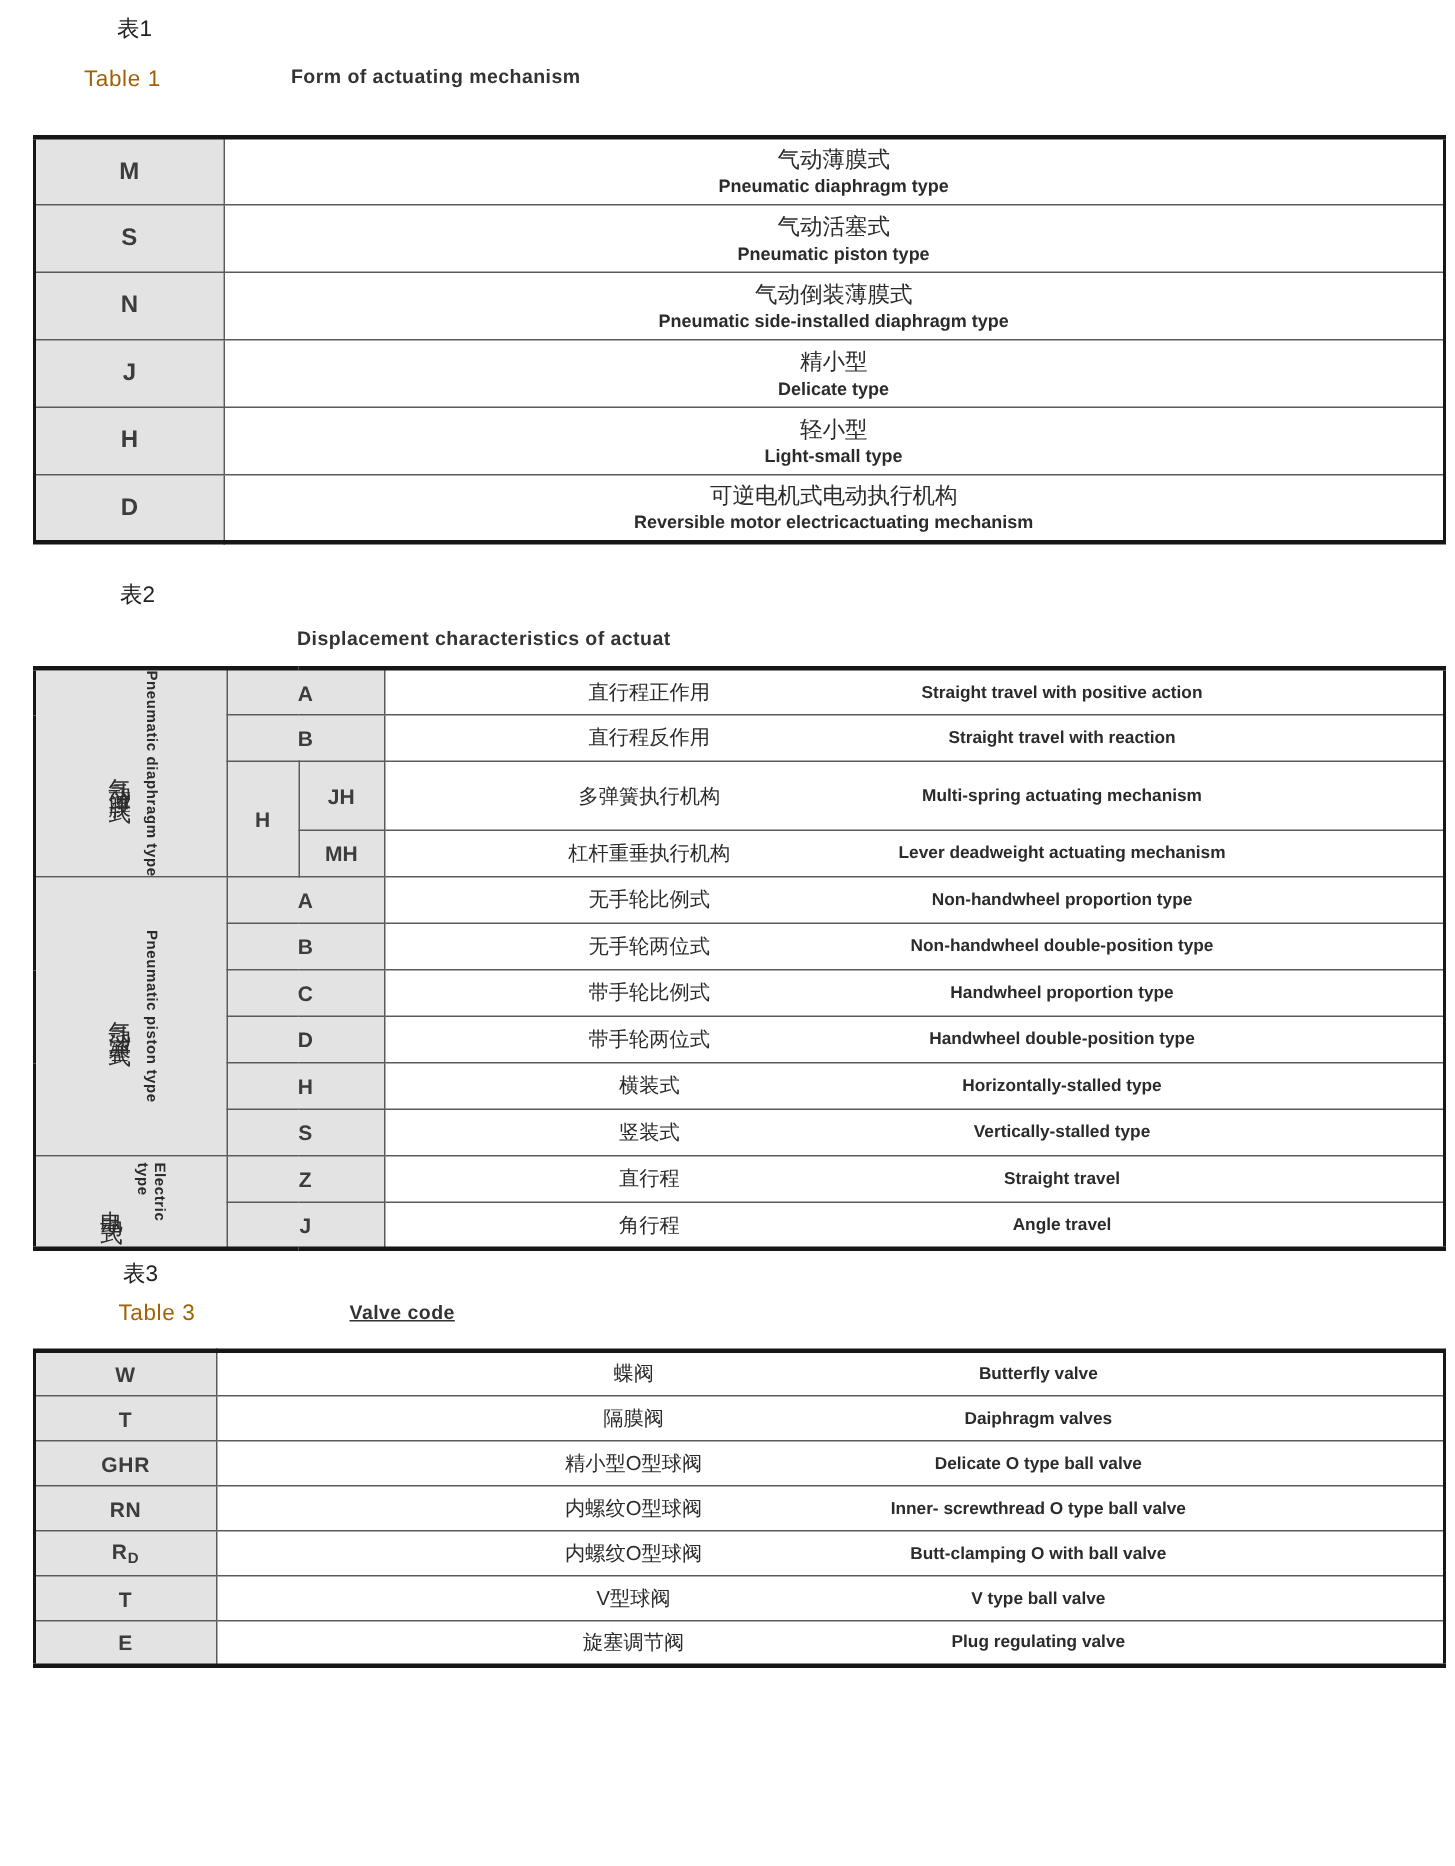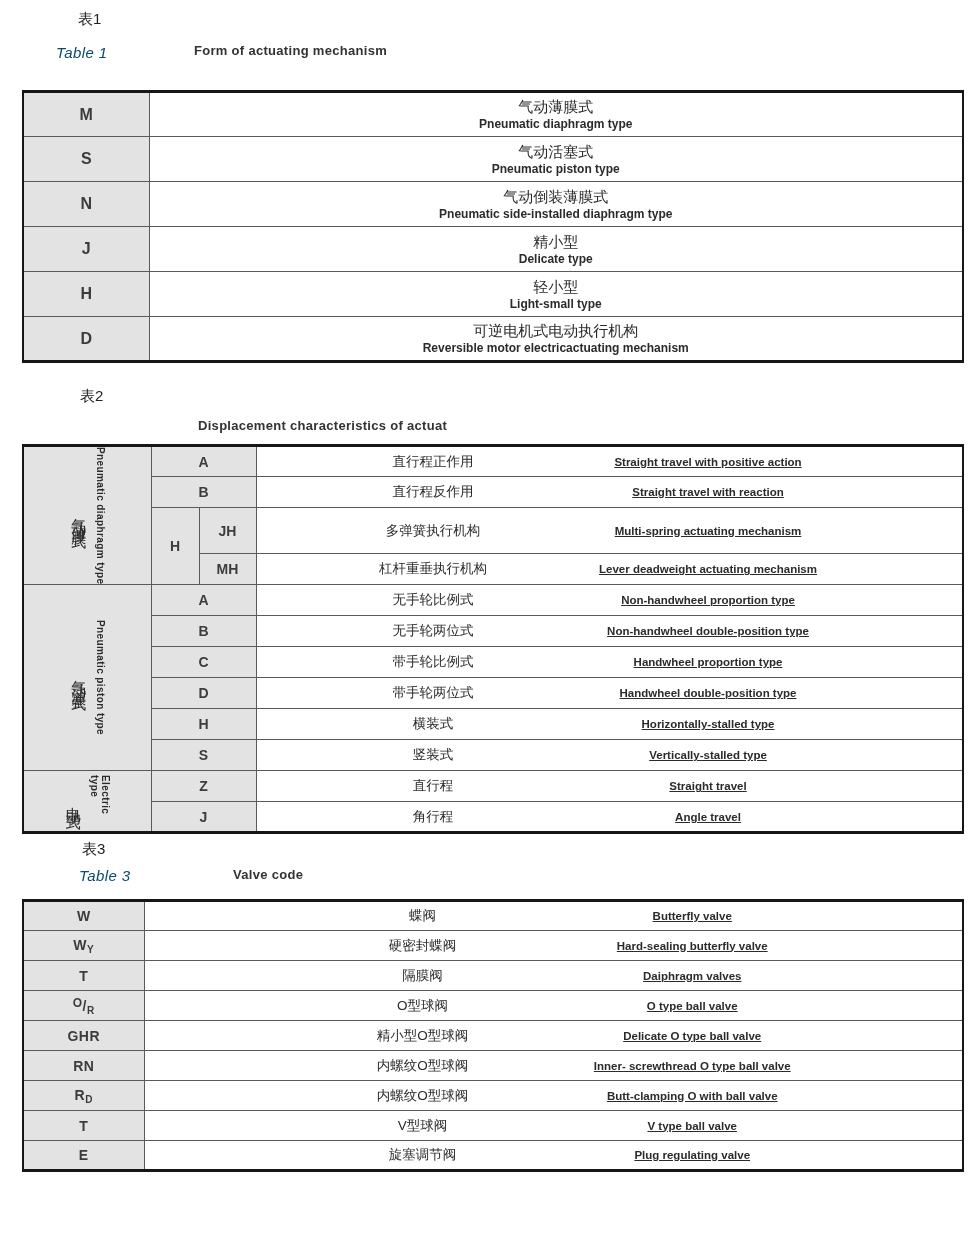--- a/index.html
+++ b/index.html
@@ -2,21 +2,21 @@
 <html><head>
 <meta charset="utf-8">
 <style>
   html,body{margin:0;padding:0;background:#ffffff;}
   .page{
     position:relative;width:970px;height:1244px;background:#fff;
     font-family:"Liberation Sans","DejaVu Sans",sans-serif;color:#2e2e2e;overflow:hidden;
   }
   
   .hdr-cn{position:absolute;font-size:15px;color:#222;}
-  .hdr-en{position:absolute;font-size:15px;color:#0c4a6e;letter-spacing:.4px;font-style:italic;}
+  .hdr-en{position:absolute;font-size:15px;color:#a16207;letter-spacing:.4px;}
   .hdr-title{position:absolute;font-size:13px;font-weight:700;color:#333;letter-spacing:.3px;}
   
   table.doc{
     position:absolute;left:22px;border-collapse:collapse;table-layout:fixed;
     background:#fff;
     border-top:3px solid #161616;border-bottom:3px solid #161616;
     border-left:2px solid #161616;border-right:2px solid #161616;
   }
   table.doc td{border:1px solid #5a5a5a;padding:0;vertical-align:middle;}
   .gray{background:#e3e3e3;}
@@ -31,21 +31,21 @@
   .seg-n{font-size:14px;}
   .seg-sup{font-size:12px;vertical-align:4px;}
   .seg-sub{font-size:10px;vertical-align:-3px;}
   
   .desc1{text-align:center;}
   .t1-cn{font-size:15px;line-height:20px;color:#2b2b2b;}
   .t1-en{font-size:12px;line-height:15px;font-weight:700;color:#2b2b2b;}
   
   .desc{position:relative;}
   .d-cn{position:absolute;top:50%;transform:translate(-50%,-50%);font-size:13.5px;white-space:nowrap;color:#2b2b2b;}
-  .d-en{position:absolute;top:50%;transform:translate(-50%,-50%);font-size:11.5px;font-weight:700;white-space:nowrap;color:#2b2b2b;text-decoration:underline;}
+  .d-en{position:absolute;top:50%;transform:translate(-50%,-50%);font-size:11.5px;font-weight:700;white-space:nowrap;color:#2b2b2b;}
   .p25{left:25%;} .p64{left:64%;} .p34{left:34%;} .p67{left:67%;}
   
   .group-cell{overflow:hidden;}
   .vwrap{display:flex;flex-direction:row;align-items:center;justify-content:center;gap:7px;height:100%;}
   .v-cn{writing-mode:vertical-rl;text-orientation:upright;font-size:15px;letter-spacing:4px;color:#2b2b2b;}
   .v-en{writing-mode:vertical-rl;font-size:10px;font-weight:700;letter-spacing:.4px;color:#2b2b2b;}
   .v-en.g2{max-height:52px;}
 </style>
 </head>
 <body>
@@ -55,21 +55,21 @@
   <div class="hdr-cn" style="left:78px;top:10px;">表1</div>
   <div class="hdr-en" style="left:56px;top:44px;">Table 1</div>
   <div class="hdr-title" style="left:170px;top:43px;padding-left:24px;">Form of actuating mechanism</div>
 
   <div class="hdr-cn" style="left:80px;top:387px;">表2</div>
   <div class="hdr-en" style="left:56px;top:418px;margin-top:32px;">Table 2</div>
   <div class="hdr-title" style="left:198px;top:418px;">Displacement characteristics of actuat</div>
 
   <div class="hdr-cn" style="left:82px;top:840px;">表3</div>
   <div class="hdr-en" style="left:79px;top:867px;">Table 3</div>
-  <div class="hdr-title" style="left:233px;top:867px;">Valve code</div>
+  <div class="hdr-title" style="left:233px;top:867px;text-decoration:underline;">Valve code</div>
 
   <table class="doc" id="t1">
     <colgroup>
         <col style="width:126px">
         <col style="width:814px">
       </colgroup>
     <tbody>
         <tr>
           <td class="gray code-cell t1-code">M</td>
           <td class="desc1">
@@ -236,41 +236,27 @@
       </colgroup>
     <tbody>
         <tr>
           <td class="gray code-cell t3-code"><span class="seg-n">W</span></td>
           <td class="desc">
             <span class="d-cn p34">蝶阀</span>
             <span class="d-en p67">Butterfly valve</span>
           </td>
         </tr>
         <tr>
-          <td class="gray code-cell t3-code"><span class="seg-n">W</span><span class="seg-sub">Y</span></td>
-          <td class="desc">
-            <span class="d-cn p34">硬密封蝶阀</span>
-            <span class="d-en p67">Hard-sealing butterfly valve</span>
-          </td>
-        </tr>
-        <tr>
           <td class="gray code-cell t3-code"><span class="seg-n">T</span></td>
           <td class="desc">
             <span class="d-cn p34">隔膜阀</span>
             <span class="d-en p67">Daiphragm valves</span>
           </td>
         </tr>
         <tr>
-          <td class="gray code-cell t3-code"><span class="seg-sup">O</span><span class="seg-n">/</span><span class="seg-sub">R</span></td>
-          <td class="desc">
-            <span class="d-cn p34">O型球阀</span>
-            <span class="d-en p67">O type ball valve</span>
-          </td>
-        </tr>
-        <tr>
           <td class="gray code-cell t3-code"><span class="seg-n">GHR</span></td>
           <td class="desc">
             <span class="d-cn p34">精小型O型球阀</span>
             <span class="d-en p67">Delicate O type ball valve</span>
           </td>
         </tr>
         <tr>
           <td class="gray code-cell t3-code"><span class="seg-n">RN</span></td>
           <td class="desc">
             <span class="d-cn p34">内螺纹O型球阀</span>

